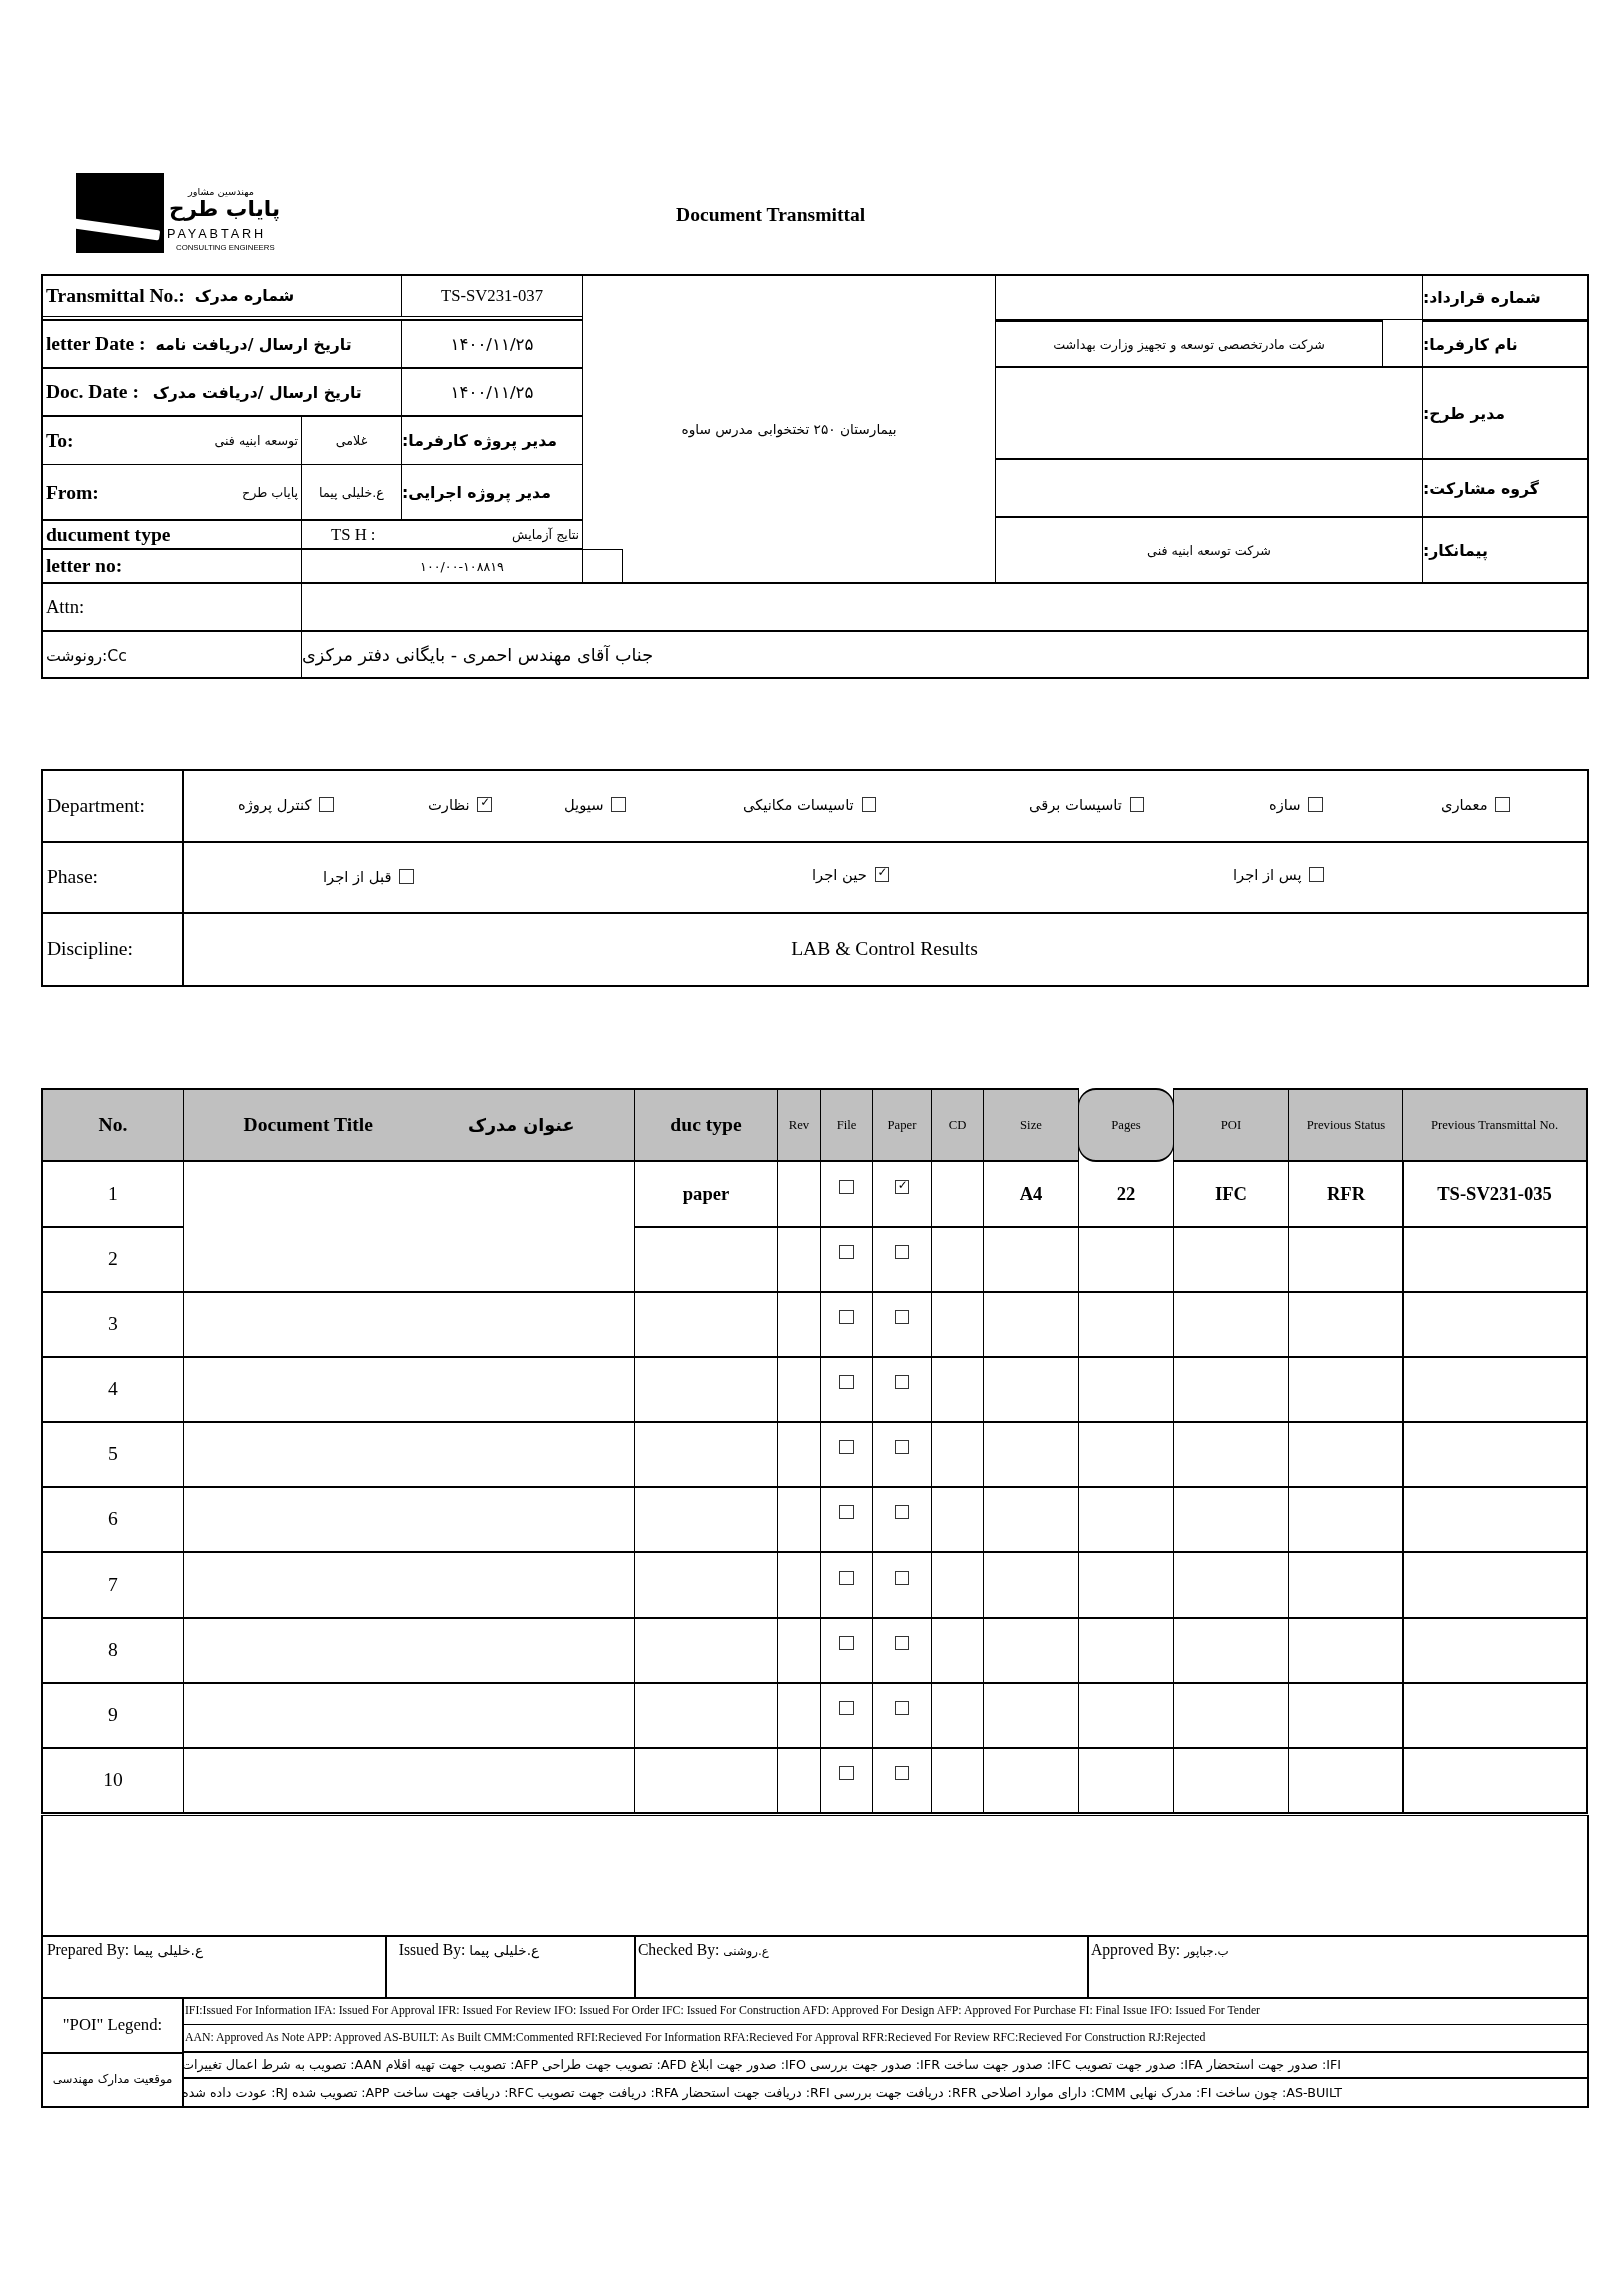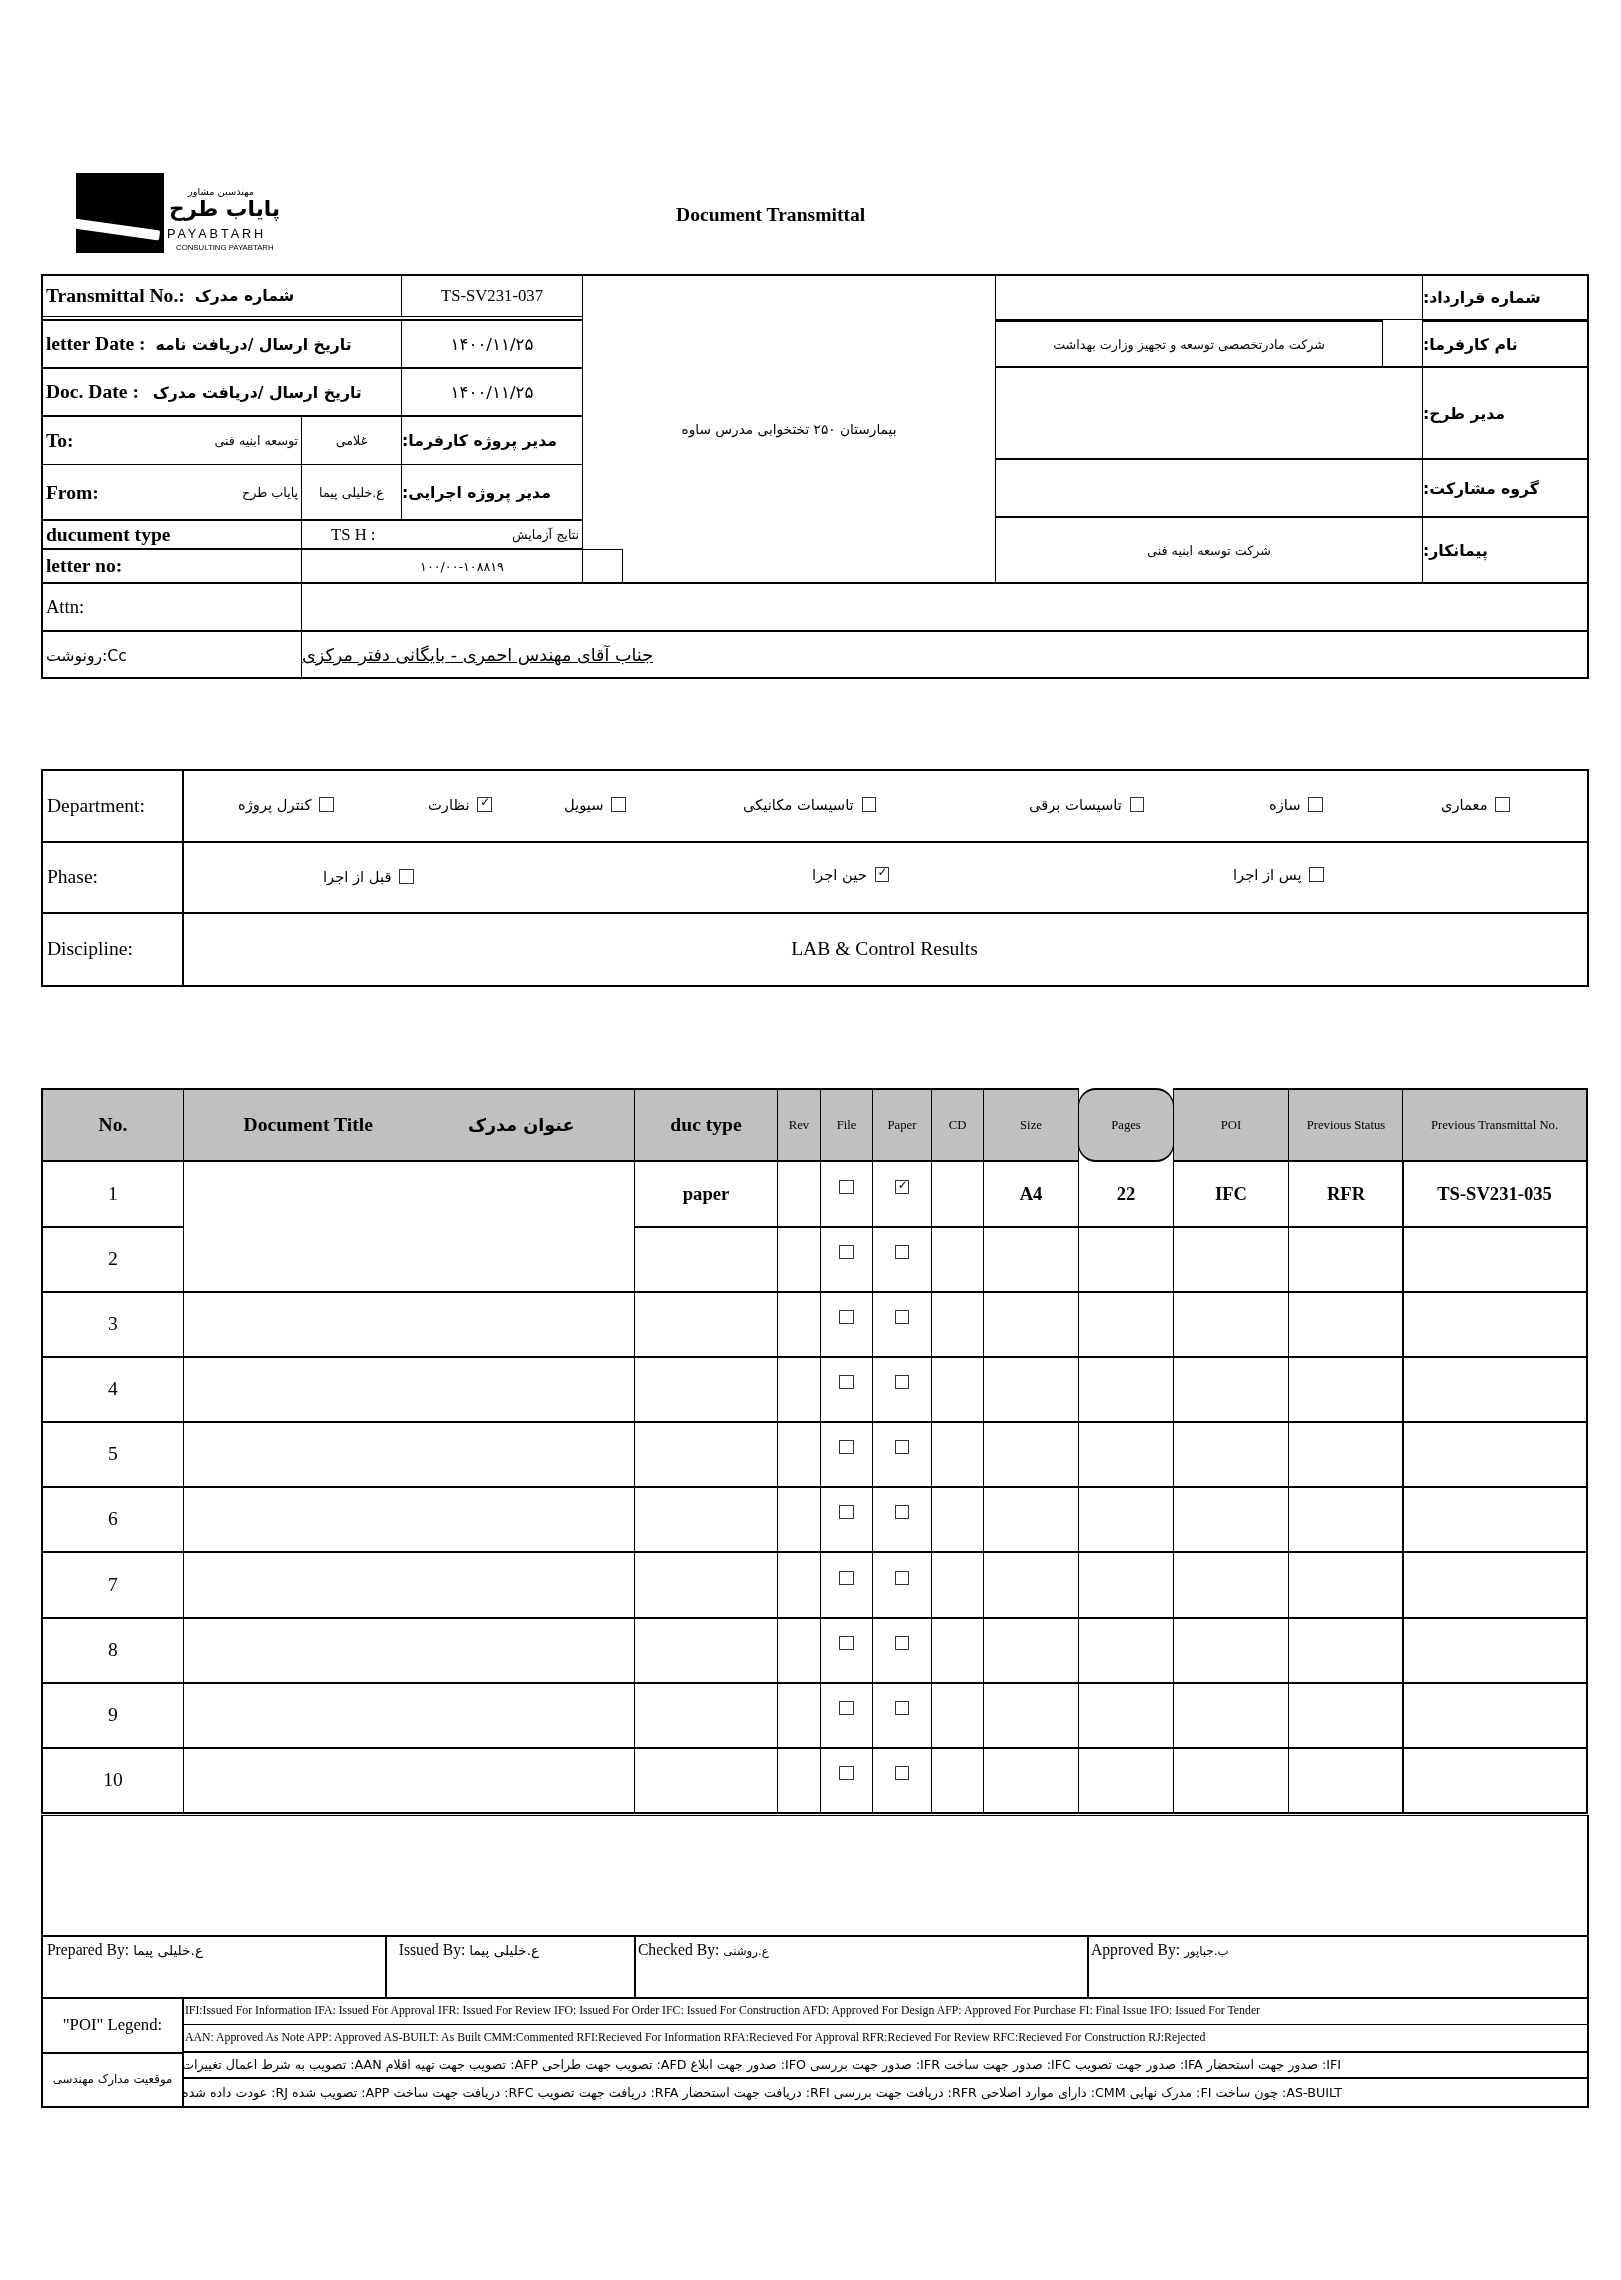--- a/index.html
+++ b/index.html
@@ -43,21 +43,21 @@
 </style>
 </head>
 <body>
 
 <div class="abs logo-box">
     <div class="logo-swoosh"></div>
   </div>
 <div class="abs logo-fa-small rtl">مهندسین مشاور</div>
 <div class="abs logo-fa-big rtl">پایاب طرح</div>
 <div class="abs logo-en">PAYABTARH</div>
-<div class="abs logo-en-sub">CONSULTING PAYABTARH</div>
+<div class="abs logo-en-sub">CONSULTING ENGINEERS</div>
 <div class="abs doc-title">Document Transmittal</div>
 
 <div class="abs" style="left:41px;top:274px;width:1548px;height:405px;border:2.9px solid #000;"></div>
 
 <div class="cell" style="left:41px;top:274px;width:361px;height:43px;border-right-width:1px;">
   <span class="lbl-en">Transmittal No.:</span>
   <span class="fa-lbl" style="margin-left:9.8px;">شماره مدرک</span>
 </div>
 <div class="cell c val" style="left:401px;top:274px;width:182px;height:43px;">TS-SV231-037</div>
 
@@ -118,21 +118,21 @@
 <div class="cell r fa-lbl" style="left:1422px;top:516px;width:167px;height:68px;border-top-width:2.9px;padding-right:17.6px;">پیمانکار:</div>
 
 <div class="cell" style="left:41px;top:582px;width:261px;height:49px;border-top-width:2.9px;">
   <span class="val" style="padding-left:3.9px;font-size:18.6px;">Attn:</span>
 </div>
 <div class="cell" style="left:301px;top:582px;width:1288px;height:49px;border-top-width:2.9px;"></div>
 
 <div class="cell" style="left:41px;top:630px;width:261px;height:49px;border-top-width:2.9px;">
   <span class="fa-sm" style="padding-left:3.9px;font-size:15.7px;direction:ltr;">رونوشت:Cc</span>
 </div>
-<div class="cell r fa-sm" style="left:301px;top:630px;width:1288px;height:49px;border-top-width:2.9px;padding-right:3.9px;font-size:17.6px;text-decoration:underline;">جناب آقای مهندس احمری - بایگانی دفتر مرکزی</div>
+<div class="cell r fa-sm" style="left:301px;top:630px;width:1288px;height:49px;border-top-width:2.9px;padding-right:3.9px;font-size:17.6px;">جناب آقای مهندس احمری - بایگانی دفتر مرکزی</div>
 
 <div class="abs" style="left:41px;top:769px;width:1548px;height:218px;border:2.9px solid #000;"></div>
 <div class="cell" style="left:41px;top:769px;width:143px;height:74px;border-width:2.9px 2.9px 2.9px 2.9px;">
   <span class="val" style="padding-left:3.9px;font-size:19.6px;">Department:</span>
 </div>
 <div class="cell" style="left:182px;top:769px;width:1407px;height:74px;border-width:2.9px;"></div>
 
 <div class="opt" style="left:1441px;top:796px;">
     <span class="cb"></span>
     <span>معماری</span>

